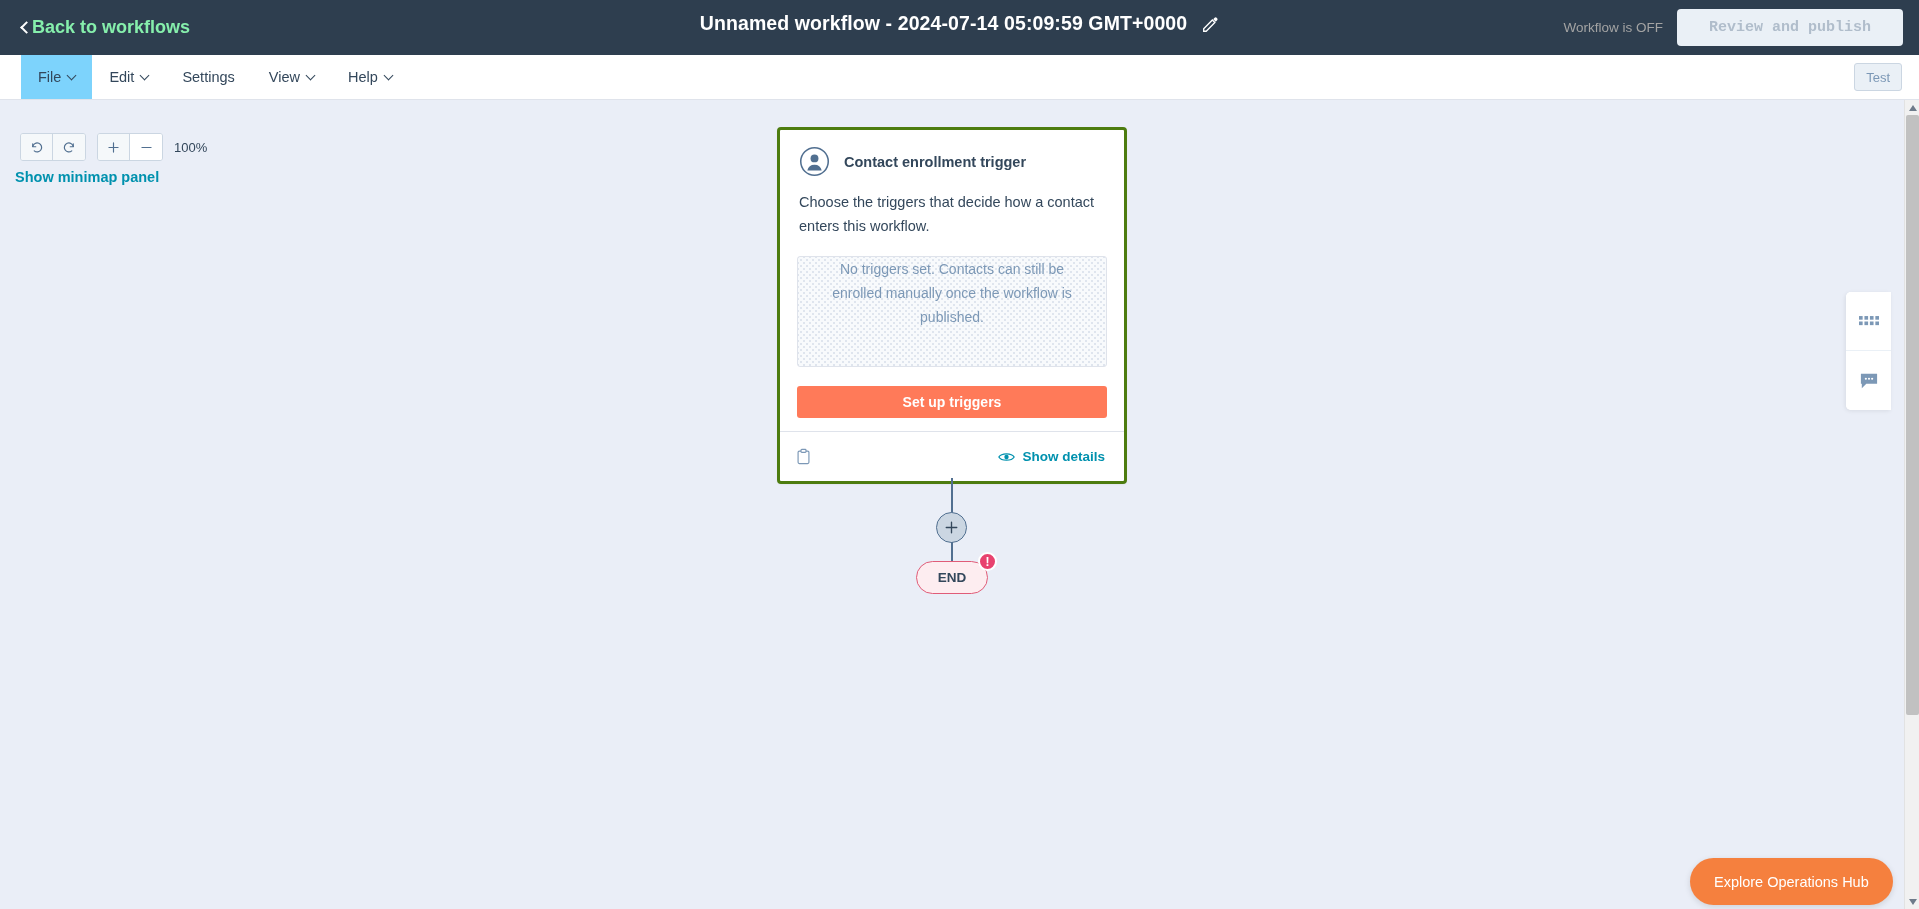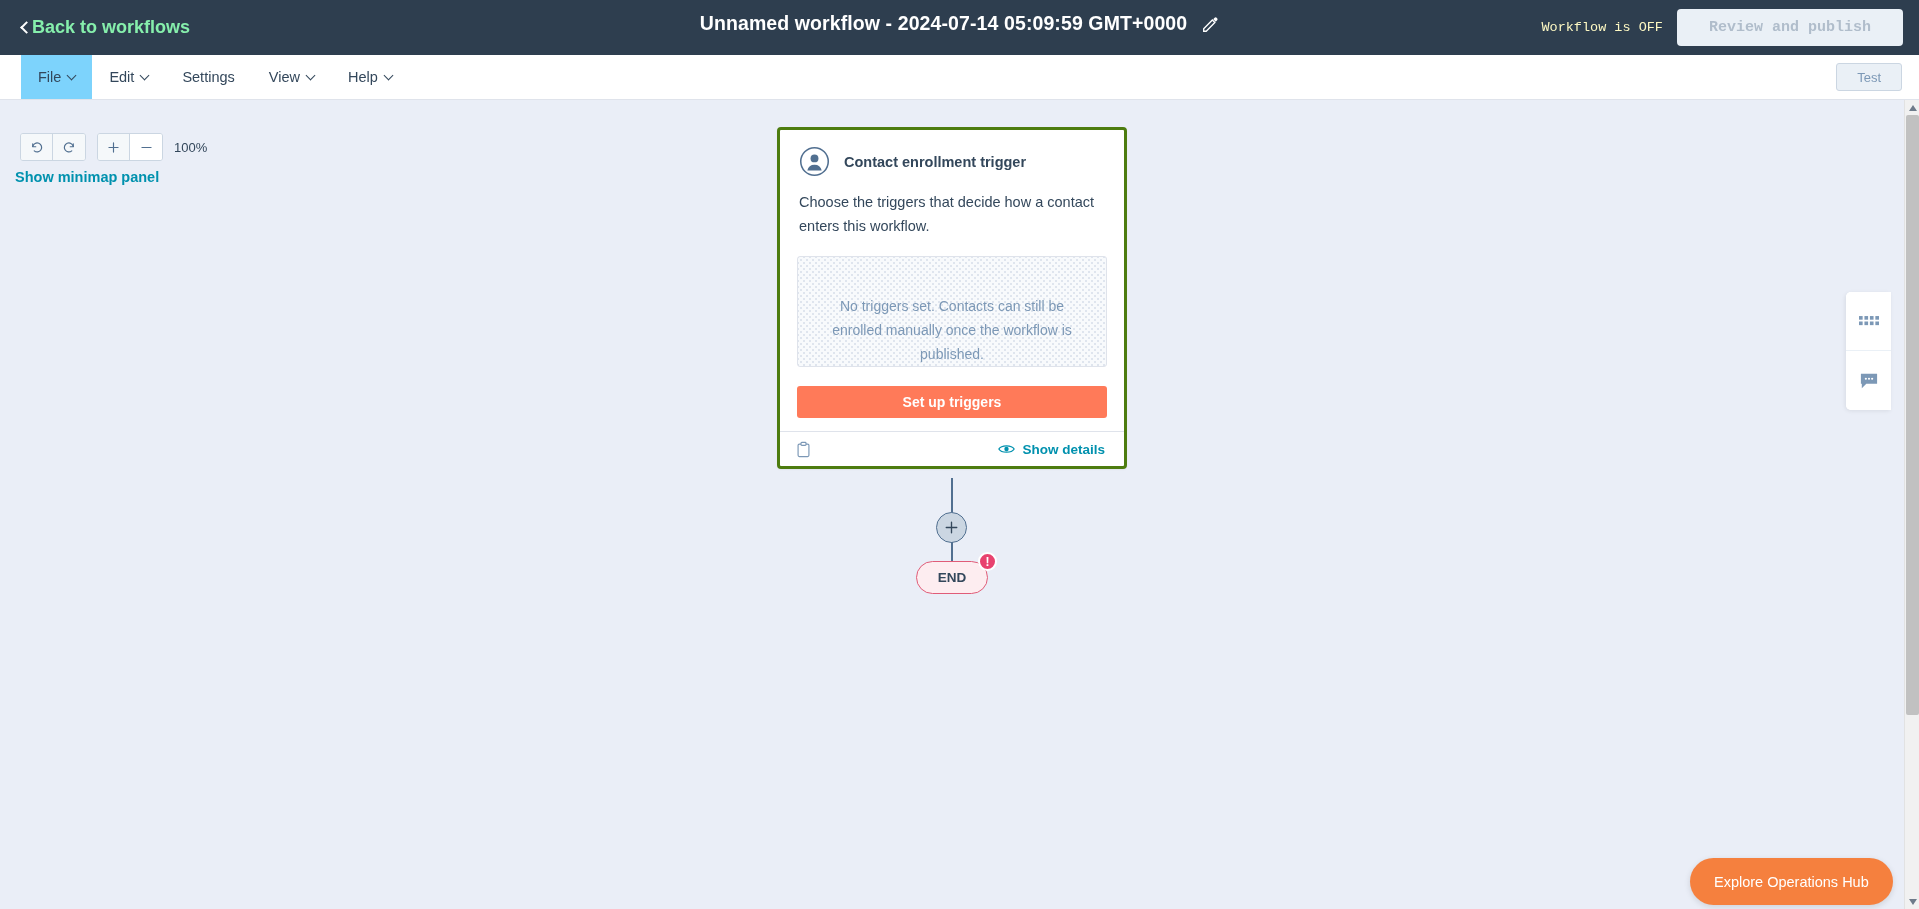--- a/index.html
+++ b/index.html
@@ -65,24 +65,23 @@
   .right-group {
     position: absolute;
     right: 16px;
     top: 0;
     height: 55px;
     display: flex;
     align-items: center;
     gap: 14px;
   }
   .wf-status {
-    color: #fef9c3;
+    color: #a3a3a3;
     font-size: 13.5px;
     white-space: nowrap;
-    font-family: Liberation Mono, monospace;
   }
   .publish-btn {
     background: #eaf0f6;
     color: #b0bdcb;
     border: none;
     border-radius: 4px;
     font-size: 15px;
     font-weight: bold;
     padding: 0 32px;
     height: 37px;
@@ -120,21 +119,21 @@
     border-bottom: 1.8px solid #33475b;
     transform: rotate(45deg);
     margin-bottom: 4px;
   }
   .test-btn {
     position: absolute;
     right: 17px;
     top: 8px;
     height: 28px;
     min-width: 44px;
-    padding: 0 20px;
+    padding: 0 11px;
     background: #eaf0f6;
     border: 1px solid #cbd6e2;
     border-radius: 3px;
     color: #7c98b6;
     font-size: 13px;
     font-family: inherit;
     cursor: pointer;
   }
 
   
@@ -225,21 +224,21 @@
     height: 111px;
     border: 1px solid #dfe3eb;
     border-radius: 3px;
     background-color: #f8fafc;
     background-image:
       radial-gradient(#dfe5ee 0.9px, transparent 0.9px),
       radial-gradient(#dfe5ee 0.9px, transparent 0.9px);
     background-size: 6px 6px;
     background-position: 0 0, 3px 3px;
     display: flex;
-    align-items: flex-end;
+    align-items: flex-start;
     justify-content: center;
     padding: 0 26px;
   }
   .dashed-text {
     font-size: 14px;
     line-height: 24px;
     color: #7c98b6;
     text-align: center;
   }
   .setup-btn {
@@ -252,21 +251,21 @@
     border-radius: 3px;
     color: #ffffff;
     font-size: 14px;
     font-weight: bold;
     font-family: inherit;
     cursor: pointer;
   }
   .card-footer {
     margin-top: 13px;
     border-top: 1px solid #dfe3eb;
-    height: 35px;
+    height: 50px;
     display: flex;
     align-items: center;
     justify-content: space-between;
     padding: 0 19px 0 16px;
   }
   .clipboard-btn {
     background: none;
     border: none;
     cursor: pointer;
     display: flex;

